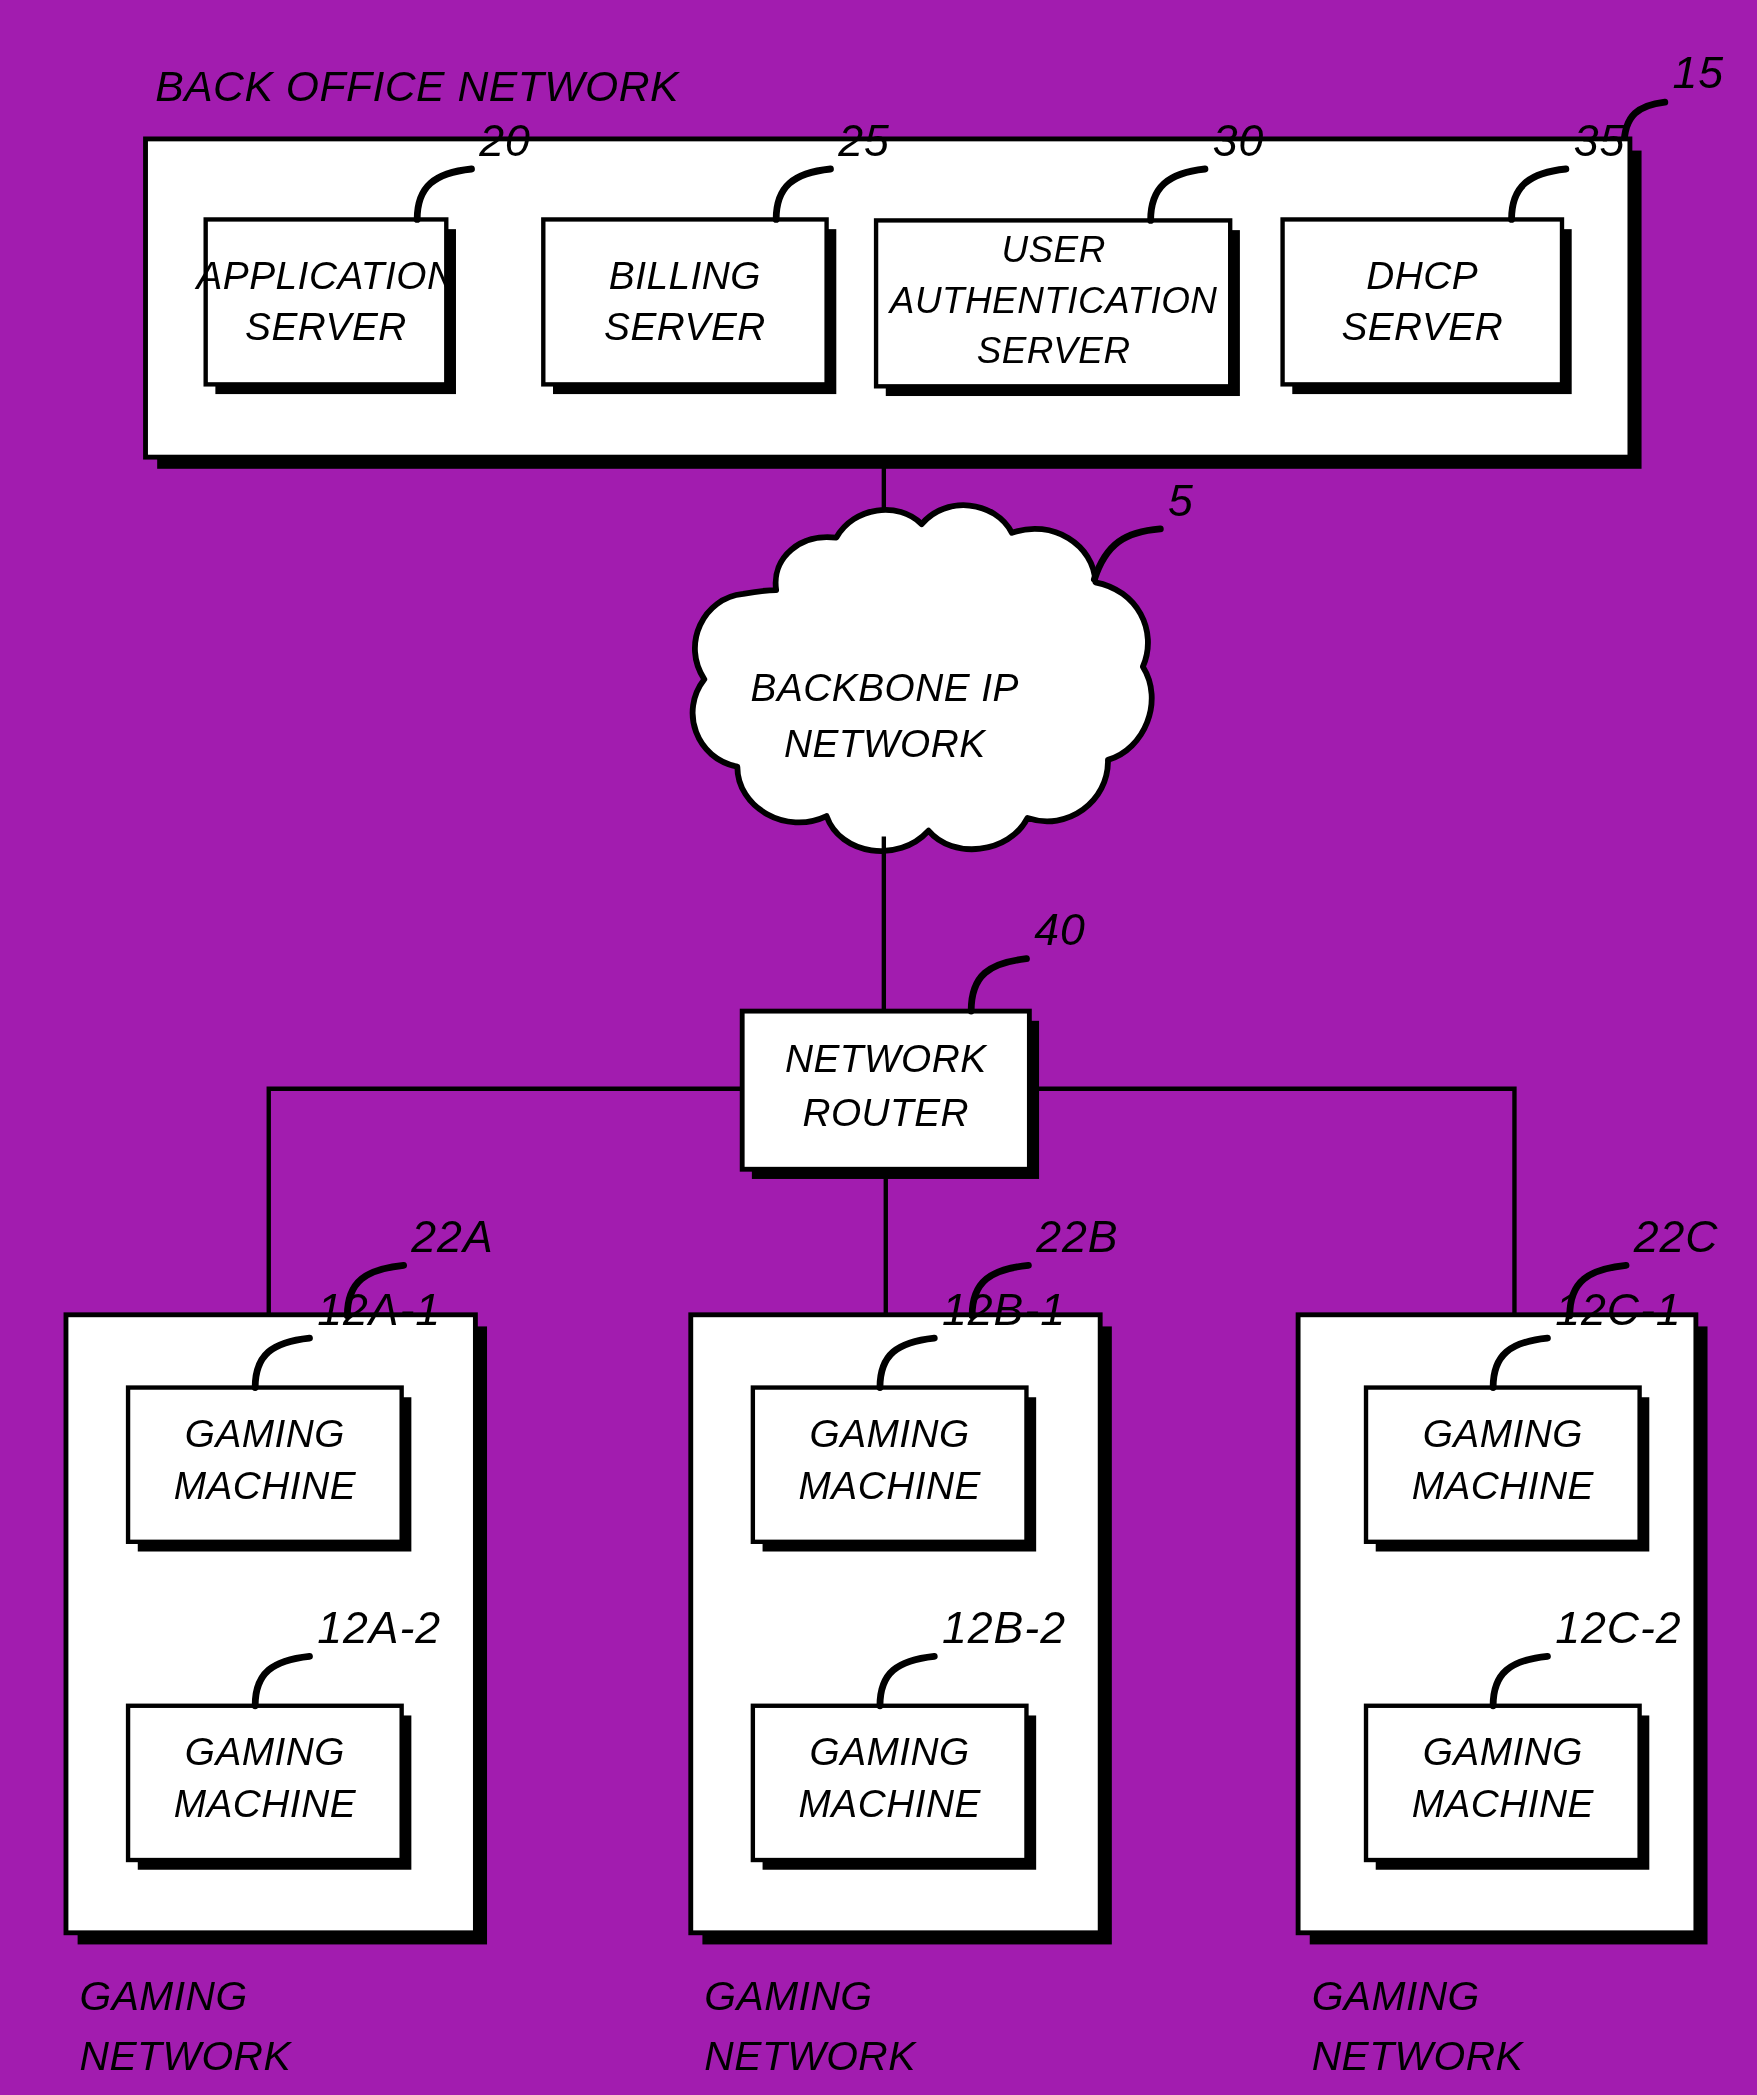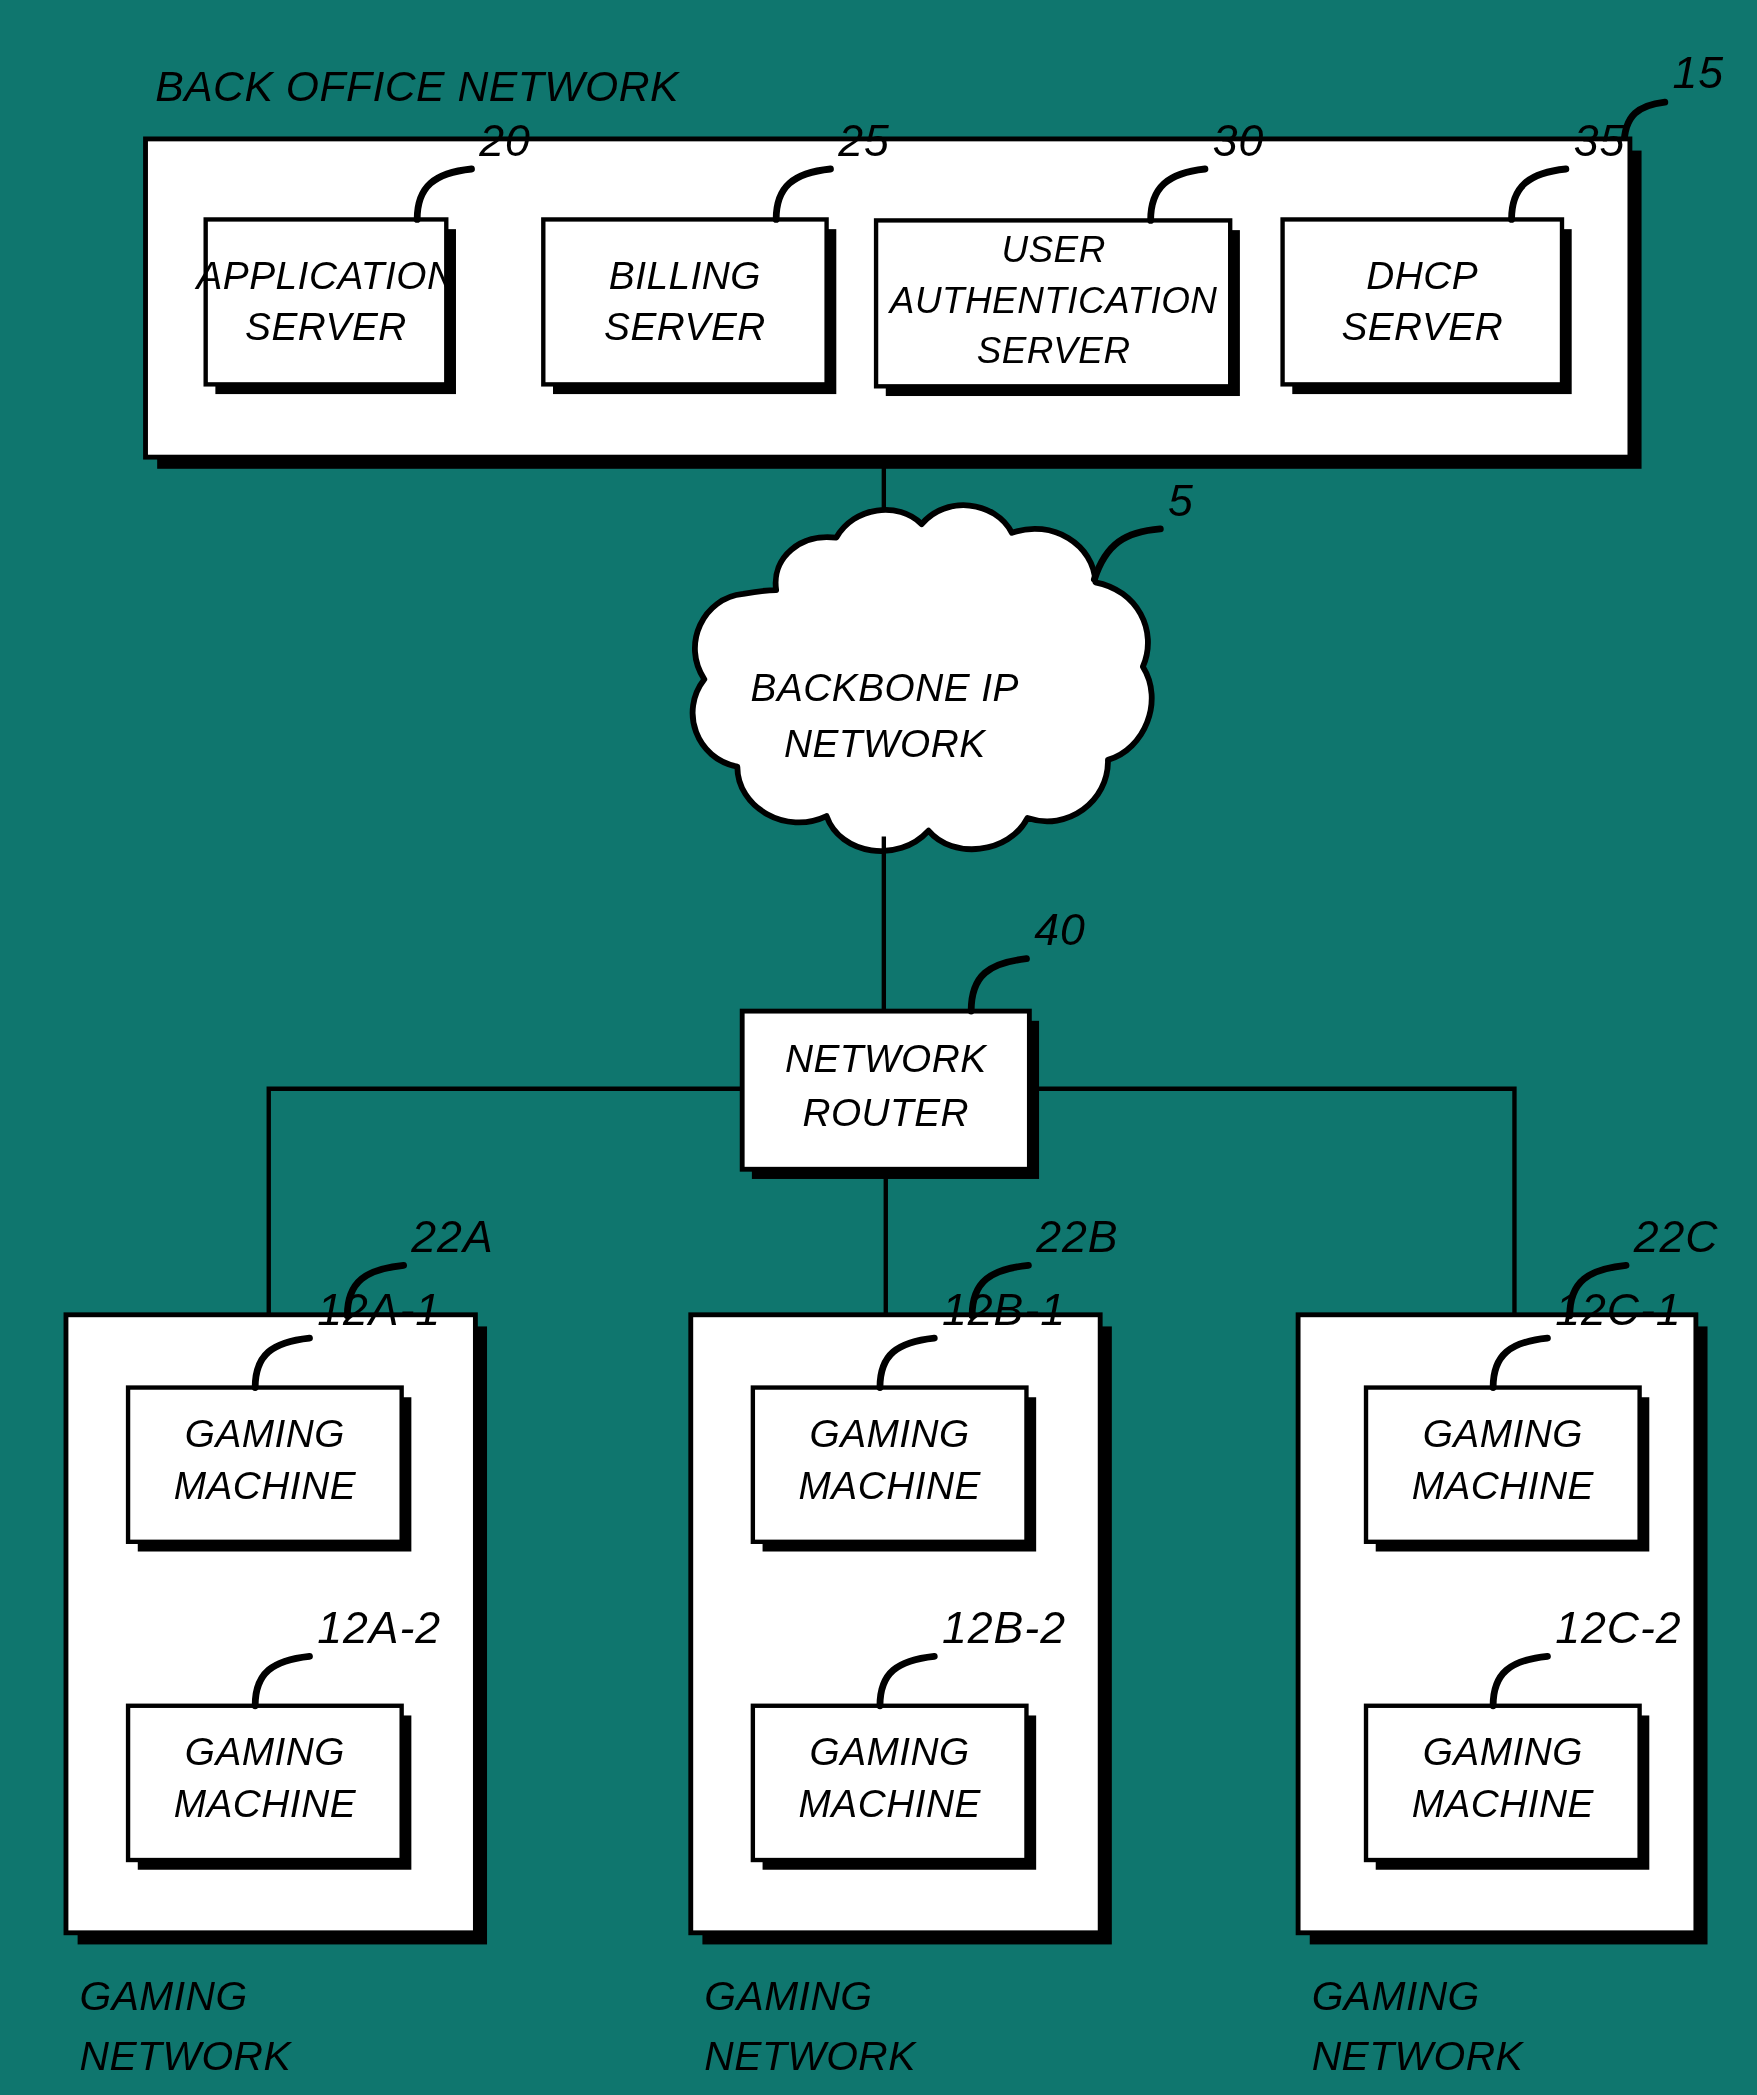--- a/index.html
+++ b/index.html
@@ -8,21 +8,21 @@
     padding: 0;
     background: #ffffff;
   }
   body {
     font-family: "Liberation Sans", sans-serif;
   }
   #canvas {
     position: relative;
     width: 1757px;
     height: 2095px;
-    background: #0f766e;
+    background: #a21caf;
     overflow: hidden;
   }
   svg.diagram {
     display: block;
     width: 1757px;
     height: 2095px;
   }
   
   .box-fill { fill: #ffffff; }
   .box-stroke {

